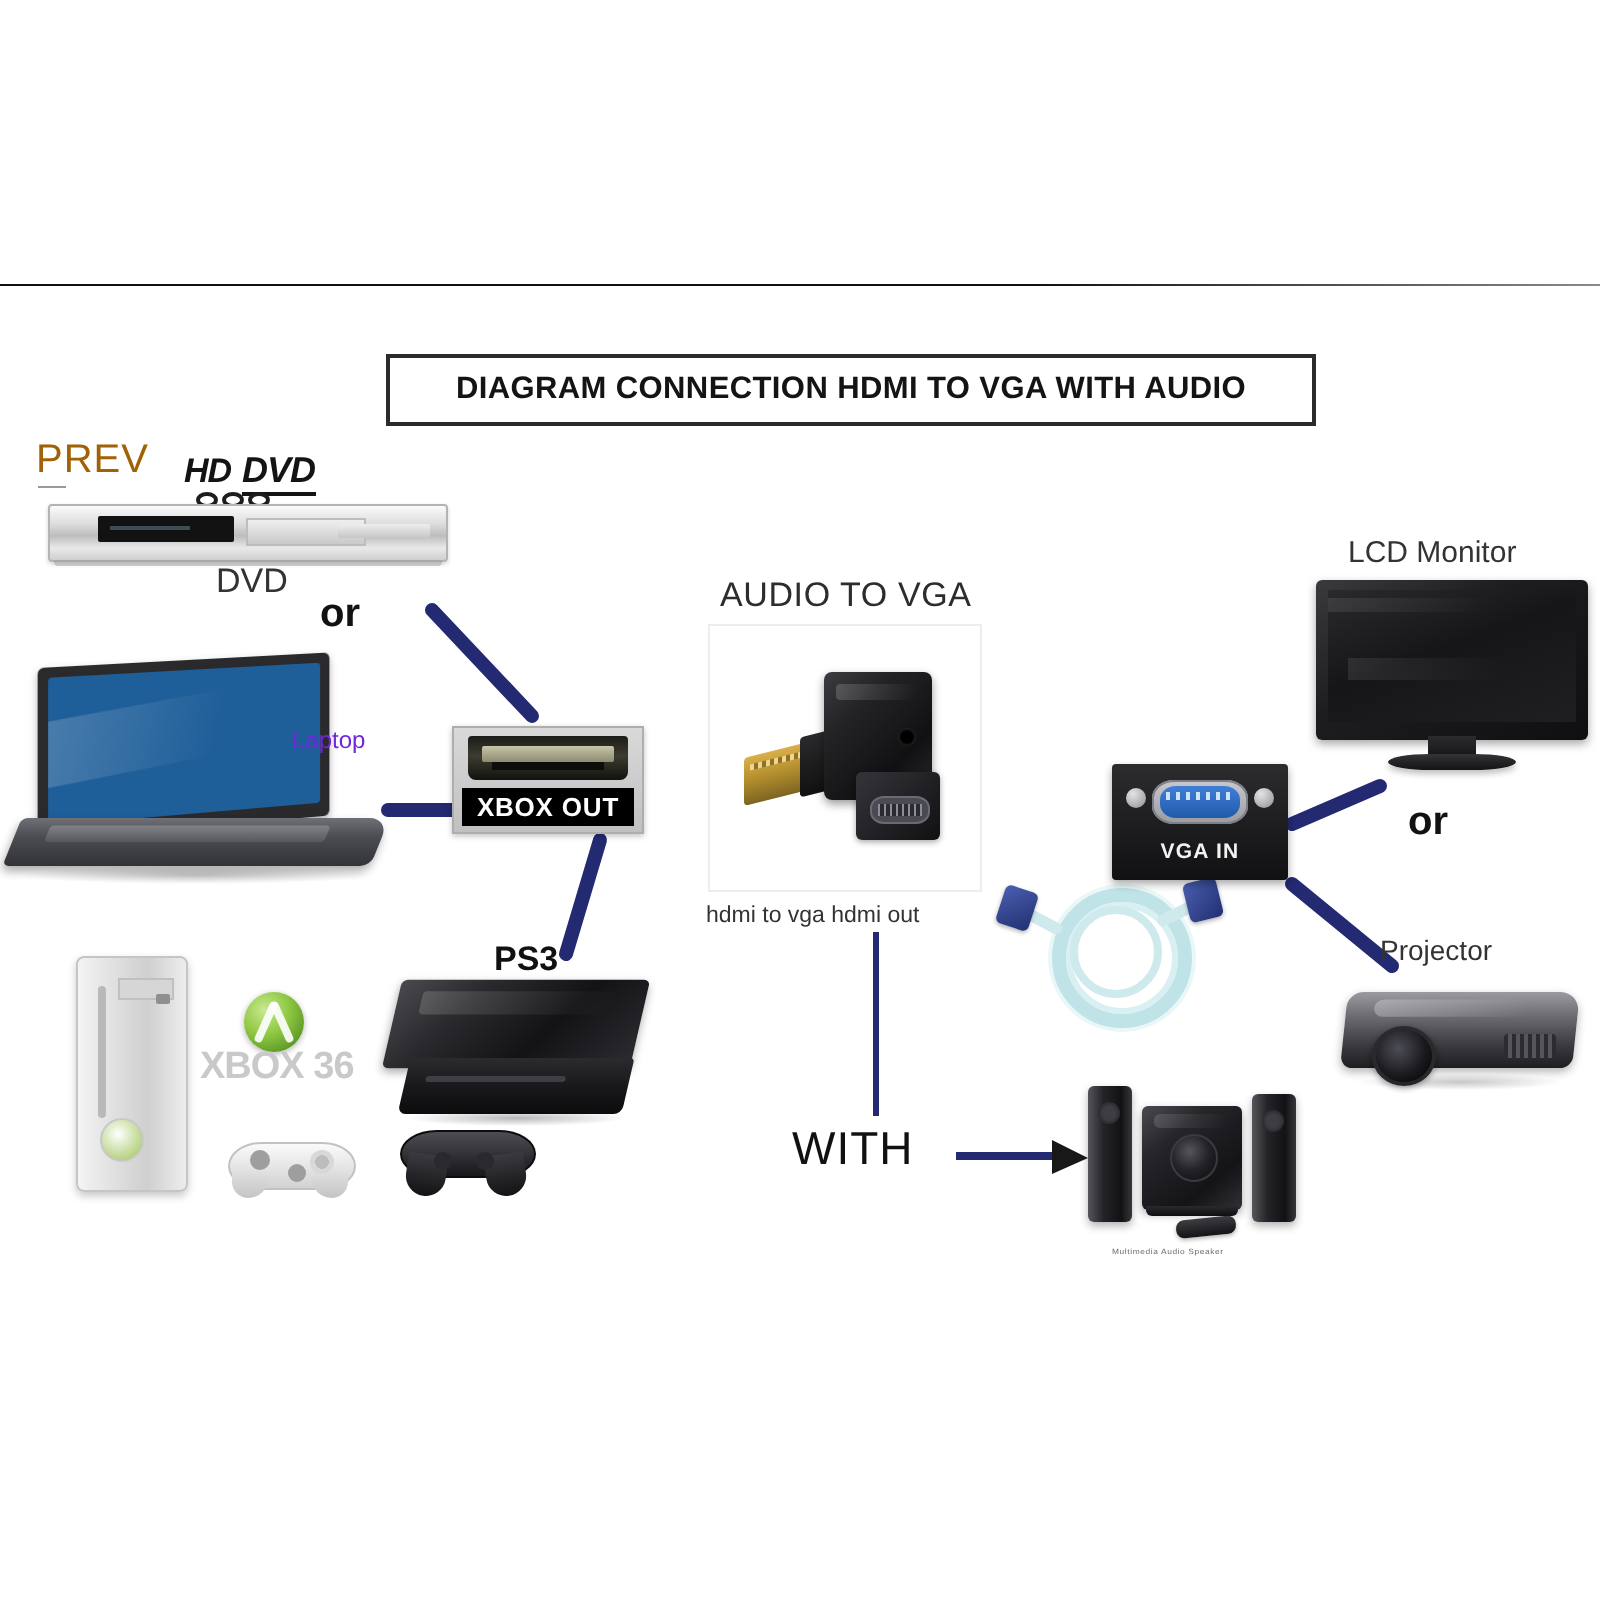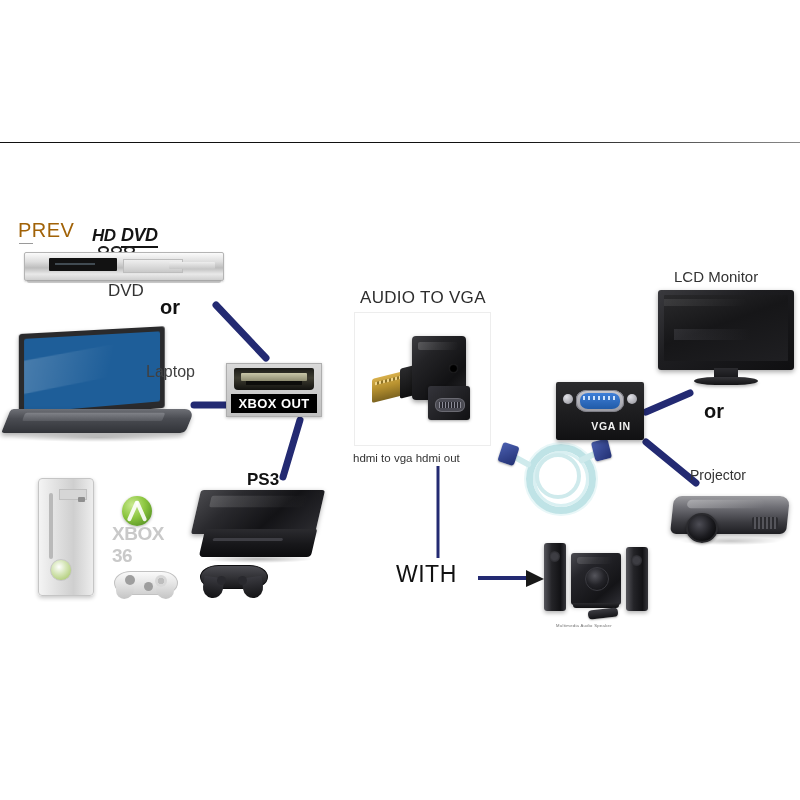--- a/index.html
+++ b/index.html
@@ -17,21 +17,21 @@
              display:flex;align-items:center;justify-content:center;}
   .title-box span{font-size:15.5px;font-weight:700;letter-spacing:.2px;
                   color:#141414;white-space:nowrap;}
 
   
   .lbl{position:absolute;white-space:nowrap;color:#2a2a2a;}
   .lbl.prev{left:18px;top:219px;font-size:20px;color:#a16207;letter-spacing:.5px;}
   .lbl.prev::after{content:"";position:absolute;left:1px;bottom:-2px;width:14px;height:1px;background:#9a9a9a;}
   .lbl.dvd{left:108px;top:281px;font-size:17px;color:#333;}
   .lbl.or1{left:160px;top:296px;font-size:20px;font-weight:700;color:#111;}
-  .lbl.laptop{left:146px;top:363px;font-size:16px;color:#404040;}
+  .lbl.laptop{left:146px;top:363px;font-size:12px;color:#6d28d9;}
   .lbl.ps3{left:247px;top:470px;font-size:17px;font-weight:700;color:#111;}
   .lbl.hdmivga{left:360px;top:288px;font-size:17px;color:#2d2d2d;letter-spacing:.3px;}
   .lbl.audioout{left:353px;top:452px;font-size:11.5px;color:#333;}
   .lbl.audio{left:396px;top:561px;font-size:23px;color:#111;letter-spacing:.5px;}
   .lbl.lcd{left:674px;top:268px;font-size:15px;color:#333;}
   .lbl.or2{left:704px;top:400px;font-size:20px;font-weight:700;color:#111;}
   .lbl.projector{left:690px;top:467px;font-size:14px;color:#333;}
   .lbl.spk-caption{left:556px;top:623px;font-size:4.2px;color:#6d6d6d;letter-spacing:.3px;
                    transform:scaleY(.9);}
 
@@ -109,21 +109,21 @@
   .xbox .usb{position:absolute;right:8px;top:18px;width:7px;height:5px;background:#8f8f8f;border-radius:1px;}
   .xboxlogo{position:absolute;left:100px;top:496px;width:86px;height:48px;}
   .xboxlogo .ball{position:absolute;left:22px;top:0;width:30px;height:30px;border-radius:50%;
         background:radial-gradient(circle at 34% 30%,#c9e98f 0%,#8cc63f 45%,#3f7c18 100%);
         box-shadow:0 1px 3px rgba(0,0,0,.3);}
   .xboxlogo .ball::before{content:"";position:absolute;left:9px;top:4px;width:4px;height:22px;
         background:#fff;transform:rotate(24deg);border-radius:2px;opacity:.9;}
   .xboxlogo .ball::after{content:"";position:absolute;left:17px;top:4px;width:4px;height:22px;
         background:#fff;transform:rotate(-24deg);border-radius:2px;opacity:.9;}
   .xboxlogo .txt{position:absolute;left:0;top:27px;font-size:19px;font-weight:800;
-        color:#c9c9c9;letter-spacing:-.5px;text-shadow:0 1px 0 #fff;margin-left:12px;}
+        color:#c9c9c9;letter-spacing:-.5px;text-shadow:0 1px 0 #fff;}
 
   .pad-x{position:absolute;left:114px;top:565px;width:62px;height:34px;}
   .pad-x .body{position:absolute;left:0;top:6px;width:62px;height:22px;border-radius:18px/13px;
         background:linear-gradient(to bottom,#fafafa,#d2d2d2);border:1px solid #c2c2c2;}
   .pad-x .gripL{position:absolute;left:2px;top:17px;width:18px;height:17px;border-radius:0 0 12px 10px;
         background:linear-gradient(to bottom,#e8e8e8,#c4c4c4);}
   .pad-x .gripR{position:absolute;right:2px;top:17px;width:18px;height:17px;border-radius:0 0 10px 12px;
         background:linear-gradient(to bottom,#e8e8e8,#c4c4c4);}
   .pad-x .s1{position:absolute;left:11px;top:10px;width:10px;height:10px;border-radius:50%;background:#9e9e9e;}
   .pad-x .s2{position:absolute;left:30px;top:17px;width:9px;height:9px;border-radius:50%;background:#9e9e9e;}
@@ -206,21 +206,21 @@
         background:linear-gradient(to bottom,#c9c9cf,#9a9aa2);border-radius:11px/9px;
         box-shadow:inset 0 0 0 1px #7e7e86;}
   .vgain .dsub .blue{position:absolute;left:4px;top:3px;right:4px;bottom:3px;
         background:linear-gradient(to bottom,#3f7fd8,#205ba8);border-radius:8px/7px;}
   .vgain .dsub .blue::after{content:"";position:absolute;left:3px;top:3px;right:3px;height:4px;
         background:repeating-linear-gradient(to right,#cfe3fb 0 2px,rgba(0,0,0,0) 2px 5px);}
   .vgain .screwL{position:absolute;left:7px;top:12px;width:10px;height:10px;border-radius:50%;
         background:radial-gradient(circle at 35% 30%,#e3e3e8,#8d8d95);}
   .vgain .screwR{position:absolute;right:7px;top:12px;width:10px;height:10px;border-radius:50%;
         background:radial-gradient(circle at 35% 30%,#e3e3e8,#8d8d95);}
-  .vgain .tag{position:absolute;left:11px;bottom:6px;width:88px;text-align:center;}
+  .vgain .tag{position:absolute;left:0;bottom:6px;width:88px;text-align:center;}
   .vgain .tag span{color:#f2f2f2;font-size:10.5px;font-weight:700;letter-spacing:.6px;}
 
   
   .lcd{position:absolute;left:658px;top:290px;width:136px;height:100px;}
   .lcd .bez{position:absolute;left:0;top:0;width:136px;height:80px;
         background:linear-gradient(145deg,#3a3a3e 0%,#1d1d20 40%,#0f0f11 100%);
         border-radius:3px;box-shadow:0 2px 5px rgba(0,0,0,.35);}
   .lcd .scr{position:absolute;left:6px;top:5px;right:6px;bottom:9px;
         background:linear-gradient(160deg,#2a2a2c 0%,#161618 45%,#1f1f22 100%);border-radius:1px;overflow:hidden;}
   .lcd .scr::before{content:"";position:absolute;left:-5%;top:6%;width:110%;height:10%;
@@ -272,20 +272,23 @@
         background:linear-gradient(to bottom,#3c3c42,#141417);transform:rotate(-6deg);
         box-shadow:0 1px 2px rgba(0,0,0,.3);}
 </style>
 </head>
 <body>
 
 <div id="canvas">
 
   <div class="top-rule"></div>
 
+  <div class="title-box">
+    <span>DIAGRAM CONNECTION HDMI TO VGA WITH AUDIO</span>
+  </div>
 
   <svg width="800" height="800" style="position:absolute;left:0;top:0;">
 
     <line x1="216" y1="305" x2="266" y2="358" stroke="#232a72" stroke-width="7" stroke-linecap="round"></line>
 
     <line x1="194" y1="405" x2="228" y2="405" stroke="#232a72" stroke-width="7" stroke-linecap="round"></line>
 
     <line x1="283" y1="477" x2="300" y2="420" stroke="#232a72" stroke-width="7" stroke-linecap="round"></line>
 
     <line x1="646" y1="412" x2="690" y2="393" stroke="#232a72" stroke-width="7" stroke-linecap="round"></line>

